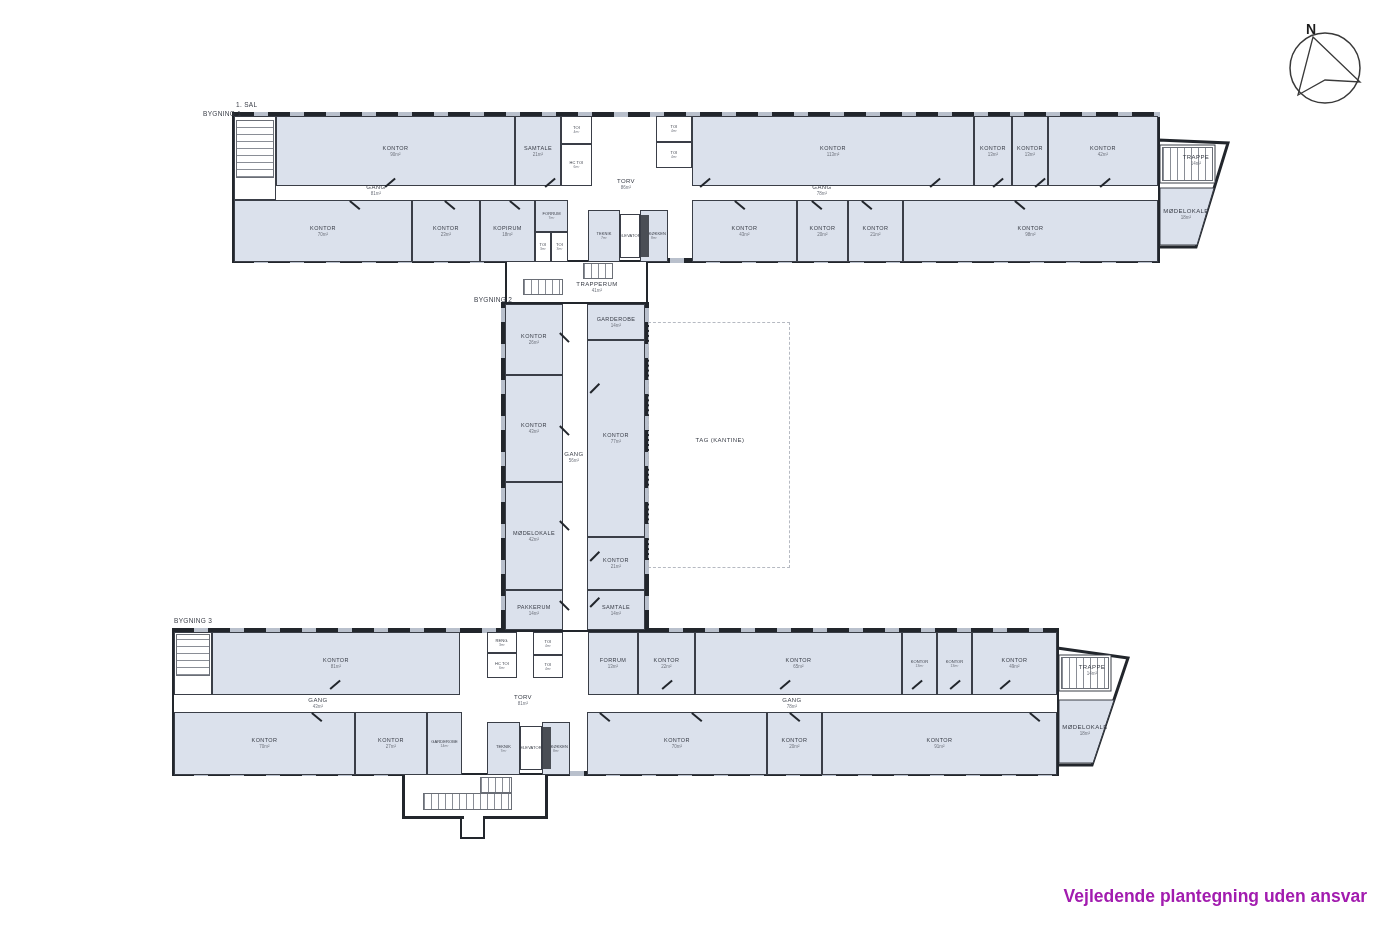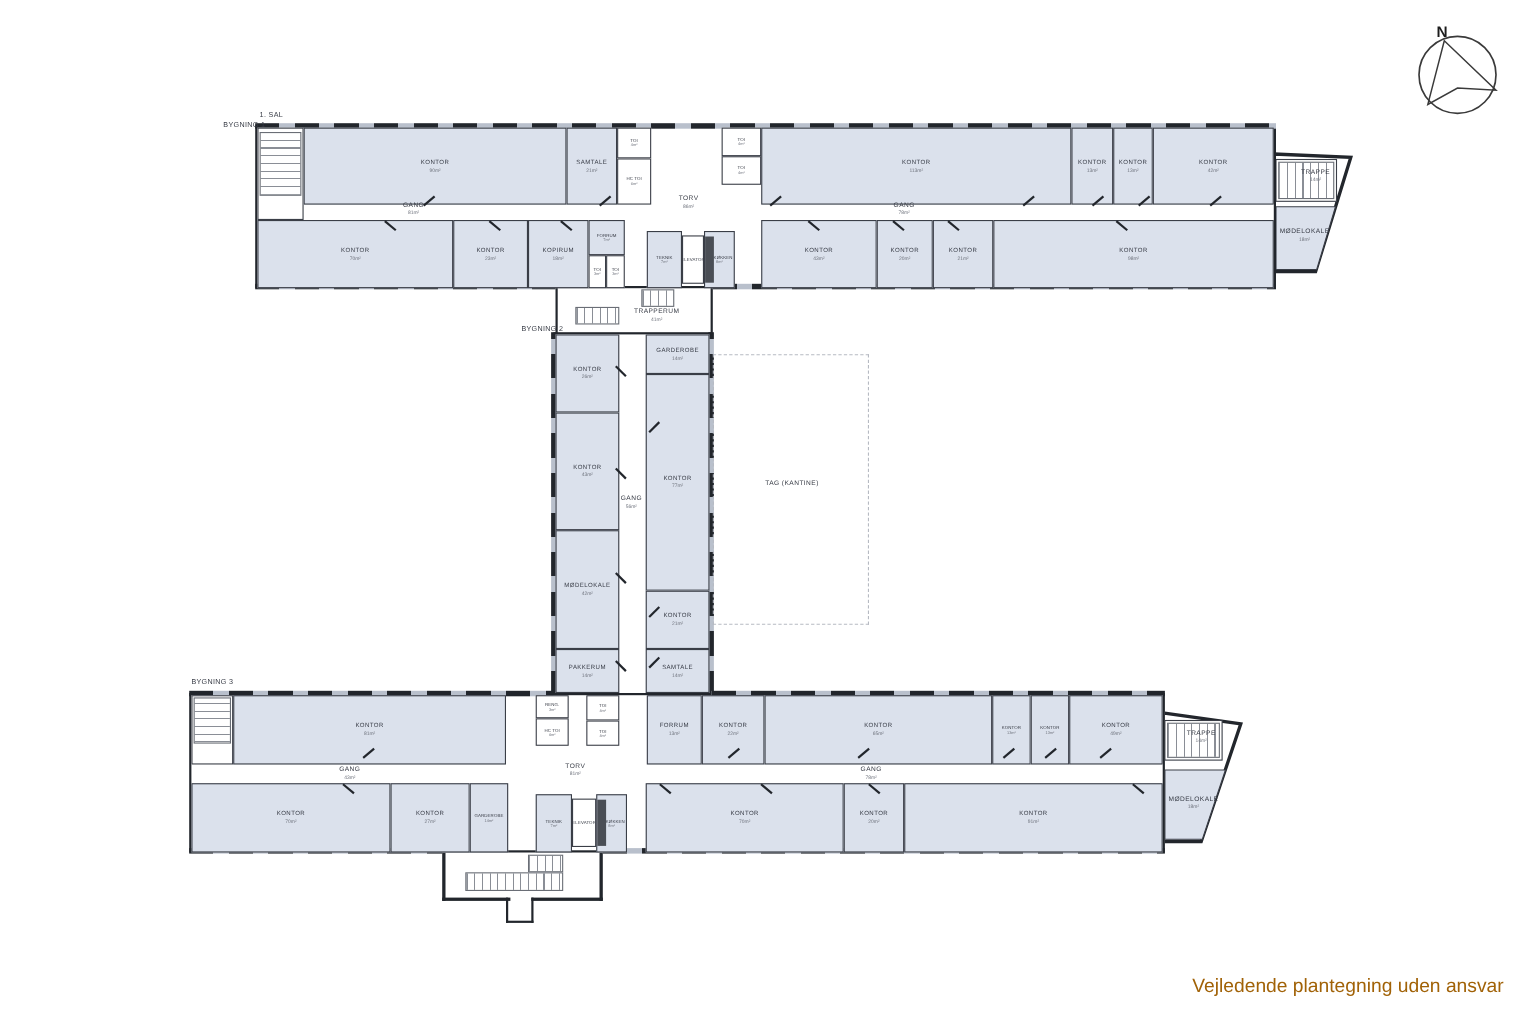--- a/index.html
+++ b/index.html
@@ -28,21 +28,21 @@
   .stairs{position:absolute;border:1px solid #6a6e76;background-color:#fff;box-sizing:border-box;}
   .stairs.h{background-image:repeating-linear-gradient(90deg,#8a8e96 0 1px,rgba(0,0,0,0) 1px 7px);}
   .stairs.v{background-image:repeating-linear-gradient(0deg,#8a8e96 0 1px,rgba(0,0,0,0) 1px 7px);}
   .door{position:absolute;height:1.5px;width:13px;background:var(--wall);transform-origin:0 50%;}
   .flabel{position:absolute;transform:translate(-50%,-50%);text-align:center;line-height:1.35;white-space:nowrap;}
   .flabel .nm{font-size:6px;}
   .planlabel{position:absolute;font-size:6.5px;color:var(--label);letter-spacing:.3px;white-space:nowrap;}
   .dashed{position:absolute;border:1px dashed #b6bac2;box-sizing:border-box;}
   .extra{position:absolute;}
   .north-n{position:absolute;transform:translate(-50%,-50%);font-weight:bold;font-size:14px;color:#1c1c1c;}
-  .footer{position:absolute;right:33px;top:886px;color:#a16207;font-size:17.5px;}
+  .footer{position:absolute;right:33px;top:886px;color:#a21caf;font-size:17.5px;font-weight:bold;}
 </style>
 </head>
 <body>
 
 <div id="plan">
   <svg class="overlay" width="1400" height="933" viewBox="0 0 1400 933">
 
     <polygon points="1158,140 1228,143 1196,247 1158,247" fill="#ffffff" stroke="#22262c" stroke-width="3"></polygon>
     <polygon points="1160,188 1214,188 1197,245 1160,245" fill="#dbe1ec" stroke="#3a3e47" stroke-width="1"></polygon>
     <rect x="1160" y="145" width="55" height="38" fill="#ffffff" stroke="#3a3e47" stroke-width="1"></rect>

